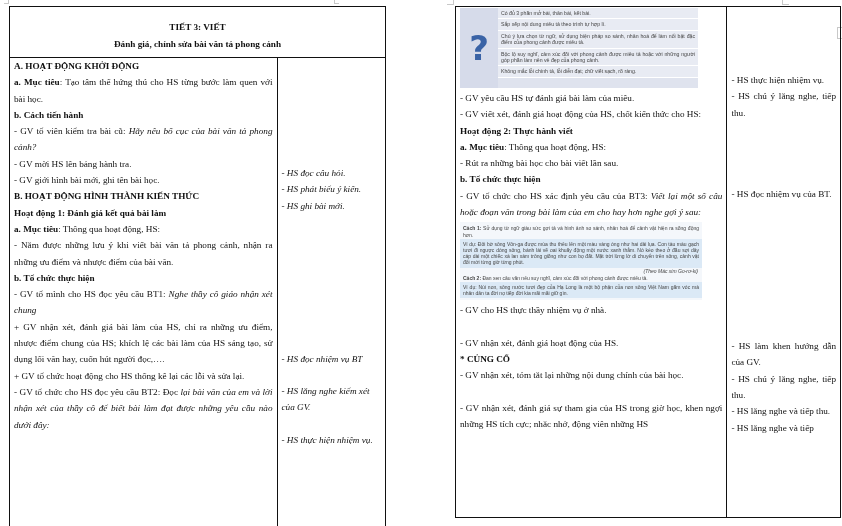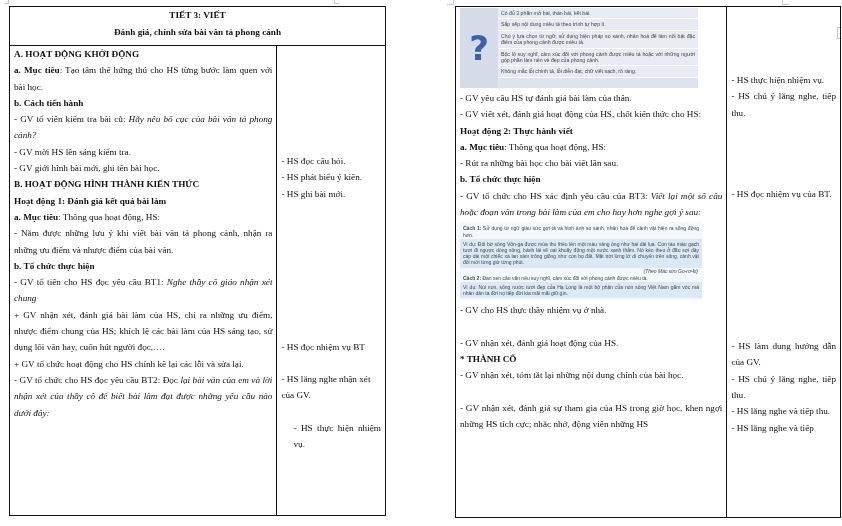--- a/index.html
+++ b/index.html
@@ -4,21 +4,21 @@
 <style>
   html,body{margin:0;padding:0;}
   body{width:842px;height:526px;background:#ffffff;position:relative;overflow:hidden;font-family:"Liberation Serif","DejaVu Serif",serif;color:#111;}
   .corner{position:absolute;border-color:#c8c8c8;border-style:solid;}
   table{border-collapse:collapse;}
   .doc{position:absolute;font-size:9.2px;line-height:16.3px;}
   .doc td{border:1.3px solid #111;vertical-align:top;padding:0 4px;}
   .head td{text-align:center;font-weight:bold;}
   .b{font-weight:bold;}
   .i{font-style:italic;}
-  .j{text-align:justify;margin-left:12px;}
+  .j{text-align:justify;}
   p{margin:0;}
   .qbox{display:flex;width:238px;height:80px;background:#dfe3ee;margin:1px 0 2px 0;}
   .qicon{width:38px;display:flex;align-items:center;justify-content:center;font-family:"DejaVu Sans",sans-serif;font-size:34px;font-weight:bold;color:#3a63a6;background:#d6dbea;}
   .qlist{flex:1;font-family:"Liberation Sans",sans-serif;font-size:5.2px;line-height:6.4px;color:#444;}
   .qlist div{background:#e8ebf3;border-bottom:1px solid #fff;padding:2px 3px;}
   .ex{width:242px;background:#f4f7fb;font-family:"Liberation Sans",sans-serif;font-size:5px;line-height:6.2px;color:#444;padding:2px 0;margin:2px 0;}
   .ex .lbl{padding:1px 3px;}
   .ex .blue{background:#dbe9f6;padding:2px 3px;text-align:justify;}
   .ex .src{text-align:right;padding:0 4px;font-style:italic;}
   .gap{height:16px;}
@@ -28,52 +28,52 @@
 
 <div class="corner" style="left:4px;top:-1px;width:4px;height:4px;border-width:0 1px 1px 0;"></div>
 <div class="corner" style="left:334px;top:-1px;width:4px;height:4px;border-width:0 0 1px 1px;"></div>
 <div class="corner" style="left:447px;top:-1px;width:6px;height:5px;border-width:0 1px 1px 0;"></div>
 <div class="corner" style="left:782px;top:-1px;width:6px;height:5px;border-width:0 0 1px 1px;"></div>
 <div class="corner" style="left:837px;top:27px;width:6px;height:10px;border-width:1px 0 1px 1px;"></div>
 
 <table class="doc" style="left:9px;top:6px;width:377px;">
   <tbody>
       <tr class="head">
-    <td colspan="2" style="padding:0 4px 4px;">
+    <td colspan="2" style="padding:12px 4px 4px;">
       <p style="line-height:17px;">TIẾT 3: VIẾT</p>
       <p style="line-height:17px;">Đánh giá, chỉnh sửa bài văn tả phong cảnh</p>
     </td>
   </tr>
   <tr>
     <td style="width:260px;height:469px;" class="j">
       <p class="b">A. HOẠT ĐỘNG KHỞI ĐỘNG</p>
       <p><span class="b">a. Mục tiêu</span><span>: Tạo tâm thế hứng thú cho HS từng bước làm quen với bài học.</span></p>
       <p class="b">b. Cách tiến hành</p>
       <p><span>- GV tổ viên kiểm tra bài cũ: </span><span class="i">Hãy nêu bố cục của bài văn tả phong cảnh?</span></p>
-      <p>- GV mời HS lên sáng kiểm tra.</p>
+      <p>- GV mời HS lên bảng hành tra.</p>
       <p>- GV giới hình bài mới, ghi tên bài học.</p>
       <p class="b">B. HOẠT ĐỘNG HÌNH THÀNH KIẾN THỨC</p>
       <p class="b">Hoạt động 1: Đánh giá kết quả bài làm</p>
       <p><span class="b">a. Mục tiêu</span><span>: Thông qua hoạt động, HS:</span></p>
       <p>- Nắm được những lưu ý khi viết bài văn tả phong cảnh, nhận ra những ưu điểm và nhược điểm của bài văn.</p>
       <p class="b">b. Tổ chức thực hiện</p>
-      <p><span>- GV tổ tiến cho HS đọc yêu cầu BT1: </span><span class="i">Nghe thầy cô giáo nhận xét chung</span></p>
+      <p><span>- GV tổ mình cho HS đọc yêu cầu BT1: </span><span class="i">Nghe thầy cô giáo nhận xét chung</span></p>
       <p>+ GV nhận xét, đánh giá bài làm của HS, chỉ ra những ưu điểm, nhược điểm chung của HS; khích lệ các bài làm của HS sáng tạo, sử dụng lối văn hay, cuốn hút người đọc,….</p>
-      <p>+ GV tổ chức hoạt động cho HS chính kê lại các lỗi và sửa lại.</p>
+      <p>+ GV tổ chức hoạt động cho HS thống kê lại các lỗi và sửa lại.</p>
       <p><span>- GV tổ chức cho HS đọc yêu cầu BT2: Đọc </span><span class="i">lại bài văn của em và lời nhận xét của thầy cô để biết bài làm đạt được những yêu cầu nào dưới đây:</span></p>
     </td>
-    <td style="width:100px;">
+    <td style="width:100px;font-style:italic;">
       <div style="height:107px;"></div>
       <p>- HS đọc câu hỏi.</p>
       <p>- HS phát biểu ý kiến.</p>
       <p>- HS ghi bài mới.</p>
       <div style="height:137px;"></div>
       <p>- HS đọc nhiệm vụ BT</p>
       <div class="gap"></div>
-      <p>- HS lắng nghe nhận xét của GV.</p>
+      <p>- HS lắng nghe kiểm xét của GV.</p>
       <div class="gap"></div>
       <p class="j">- HS thực hiện nhiệm vụ.</p>
     </td>
   </tr>
 </tbody>
   </table>
 
 <table class="doc" style="left:455px;top:6px;width:386px;">
   <tbody>
       <tr>
@@ -81,49 +81,49 @@
       <div class="qbox">
         <div class="qicon">?</div>
         <div class="qlist">
           <div>Có đủ 3 phần mở bài, thân bài, kết bài.</div>
           <div>Sắp xếp nội dung miêu tả theo trình tự hợp lí.</div>
           <div>Chú ý lựa chọn từ ngữ, sử dụng biện pháp so sánh, nhân hoá để làm nổi bật đặc điểm của phong cảnh được miêu tả.</div>
           <div>Bộc lộ suy nghĩ, cảm xúc đối với phong cảnh được miêu tả hoặc với những người góp phần làm nên vẻ đẹp của phong cảnh.</div>
           <div>Không mắc lỗi chính tả, lỗi diễn đạt; chữ viết sạch, rõ ràng.</div>
         </div>
       </div>
-      <p>- GV yêu cầu HS tự đánh giá bài làm của thân.</p>
+      <p>- GV yêu cầu HS tự đánh giá bài làm của miêu.</p>
       <p>- GV viết xét, đánh giá hoạt động của HS, chốt kiến thức cho HS:</p>
       <p class="b">Hoạt động 2: Thực hành viết</p>
       <p><span class="b">a. Mục tiêu</span><span>: Thông qua hoạt động, HS:</span></p>
       <p>- Rút ra những bài học cho bài viết lần sau.</p>
       <p class="b">b. Tổ chức thực hiện</p>
       <p><span>- GV tổ chức cho HS xác định yêu cầu của BT3: </span><span class="i">Viết lại một số câu hoặc đoạn văn trong bài làm của em cho hay hơn nghe gợi ý sau:</span></p>
       <div class="ex">
         <div class="lbl"><span class="b">Cách 1:</span><span> Sử dụng từ ngữ giàu sức gợi tả và hình ảnh so sánh, nhân hoá để cảnh vật hiện ra sống động hơn.</span></div>
         <div class="blue">Ví dụ: Đôi bờ sông Vôn-ga được mùa thu thêu lên một màu vàng óng như hai dải lụa. Con tàu màu gạch tươi đi ngược dòng sông, bánh lái vẽ oai khuấy động một nước xanh thẳm. Nó kéo theo ở đầu sợi dây cáp dài một chiếc xà lan xám trông giống như con bọ đất. Mặt trời lừng lờ di chuyển trên sông, cảnh vật đổi mới từng giờ từng phút.</div>
         <div class="src">(Theo Mác xim Go-rơ-ki)</div>
         <div class="lbl"><span class="b">Cách 2:</span><span> Đan xen câu văn nêu suy nghĩ, cảm xúc đối với phong cảnh được miêu tả.</span></div>
         <div class="blue">Ví dụ: Núi non, sông nước tươi đẹp của Hạ Long là một bộ phận của non sông Việt Nam gấm vóc mà nhân dân ta đời nọ tiếp đời kia mãi mãi giữ gìn.</div>
       </div>
       <p>- GV cho HS thực thầy nhiệm vụ ở nhà.</p>
       <div class="gap"></div>
       <p>- GV nhận xét, đánh giá hoạt động của HS.</p>
-      <p class="b">* THÀNH CỐ</p>
+      <p class="b">* CỦNG CỐ</p>
       <p>- GV nhận xét, tóm tắt lại những nội dung chính của bài học.</p>
       <div class="gap"></div>
       <p>- GV nhận xét, đánh giá sự tham gia của HS trong giờ học, khen ngợi những HS tích cực; nhắc nhở, động viên những HS</p>
     </td>
     <td style="width:107px;" class="j">
       <div style="height:65px;"></div>
       <p>- HS thực hiện nhiệm vụ.</p>
       <p>- HS chú ý lắng nghe, tiếp thu.</p>
       <div style="height:65px;"></div>
       <p>- HS đọc nhiệm vụ của BT.</p>
       <div style="height:136px;"></div>
-      <p>- HS làm dung hướng dẫn của GV.</p>
+      <p>- HS làm khen hướng dẫn của GV.</p>
       <p>- HS chú ý lắng nghe, tiếp thu.</p>
       <p>- HS lắng nghe và tiếp thu.</p>
       <p>- HS lắng nghe và tiếp</p>
     </td>
   </tr>
 </tbody>
   </table>
 
 </body></html>

